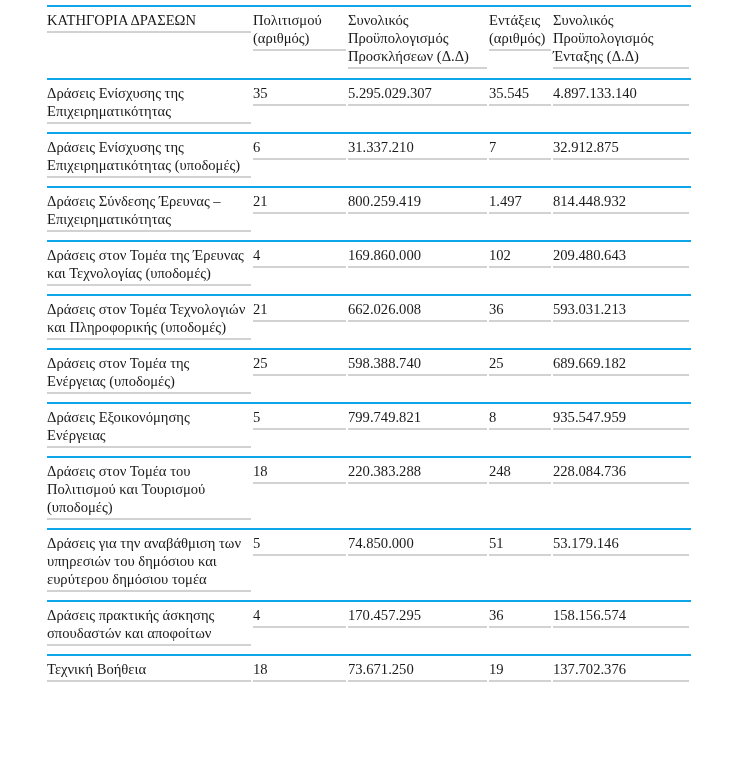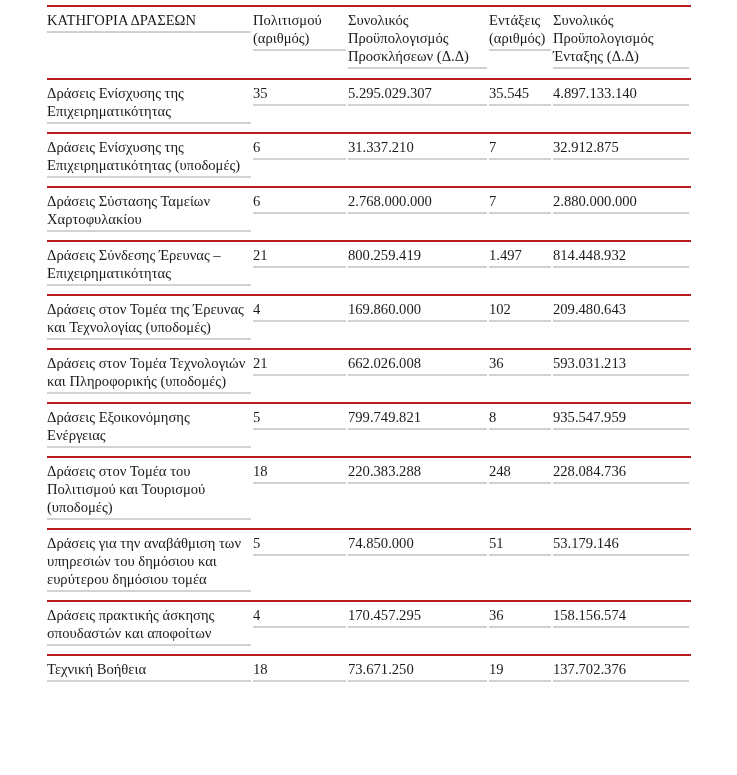--- a/index.html
+++ b/index.html
@@ -23,21 +23,21 @@
       border-spacing: 0;
       table-layout: fixed;
       width: 644px;
     }
     table.funding col.c1 { width: 206px; }
     table.funding col.c2 { width: 95px; }
     table.funding col.c3 { width: 141px; }
     table.funding col.c4 { width: 64px; }
     table.funding col.c5 { width: 138px; }
     table.funding tr {
-      border-top: 2px solid #b91c1c;
+      border-top: 2px solid #0ea5e9;
     }
     table.funding td, table.funding th {
       vertical-align: top;
       padding: 4px 2px 0 0;
       text-align: left;
       font-weight: normal;
       line-height: 18px;
     }
     table.funding td .cell, table.funding th .cell {
       display: block;
@@ -120,37 +120,20 @@
           <span class="cell">31.337.210</span>
         </td>
     <td>
           <span class="cell">7</span>
         </td>
     <td>
           <span class="cell">32.912.875</span>
         </td>
   </tr>
 
-  <tr>
-    <td>
-          <span class="cell">Δράσεις Σύστασης Ταμείων Χαρτοφυλακίου</span>
-        </td>
-    <td>
-          <span class="cell">6</span>
-        </td>
-    <td>
-          <span class="cell">2.768.000.000</span>
-        </td>
-    <td>
-          <span class="cell">7</span>
-        </td>
-    <td>
-          <span class="cell">2.880.000.000</span>
-        </td>
-  </tr>
 
   <tr>
     <td>
           <span class="cell">Δράσεις Σύνδεσης Έρευνας – Επιχειρηματικότητας</span>
         </td>
     <td>
           <span class="cell">21</span>
         </td>
     <td>
           <span class="cell">800.259.419</span>
@@ -192,20 +175,37 @@
           <span class="cell">662.026.008</span>
         </td>
     <td>
           <span class="cell">36</span>
         </td>
     <td>
           <span class="cell">593.031.213</span>
         </td>
   </tr>
 
+  <tr>
+    <td>
+          <span class="cell">Δράσεις στον Τομέα της Ενέργειας (υποδομές)</span>
+        </td>
+    <td>
+          <span class="cell">25</span>
+        </td>
+    <td>
+          <span class="cell">598.388.740</span>
+        </td>
+    <td>
+          <span class="cell">25</span>
+        </td>
+    <td>
+          <span class="cell">689.669.182</span>
+        </td>
+  </tr>
 
   <tr>
     <td>
           <span class="cell">Δράσεις Εξοικονόμησης Ενέργειας</span>
         </td>
     <td>
           <span class="cell">5</span>
         </td>
     <td>
           <span class="cell">799.749.821</span>

